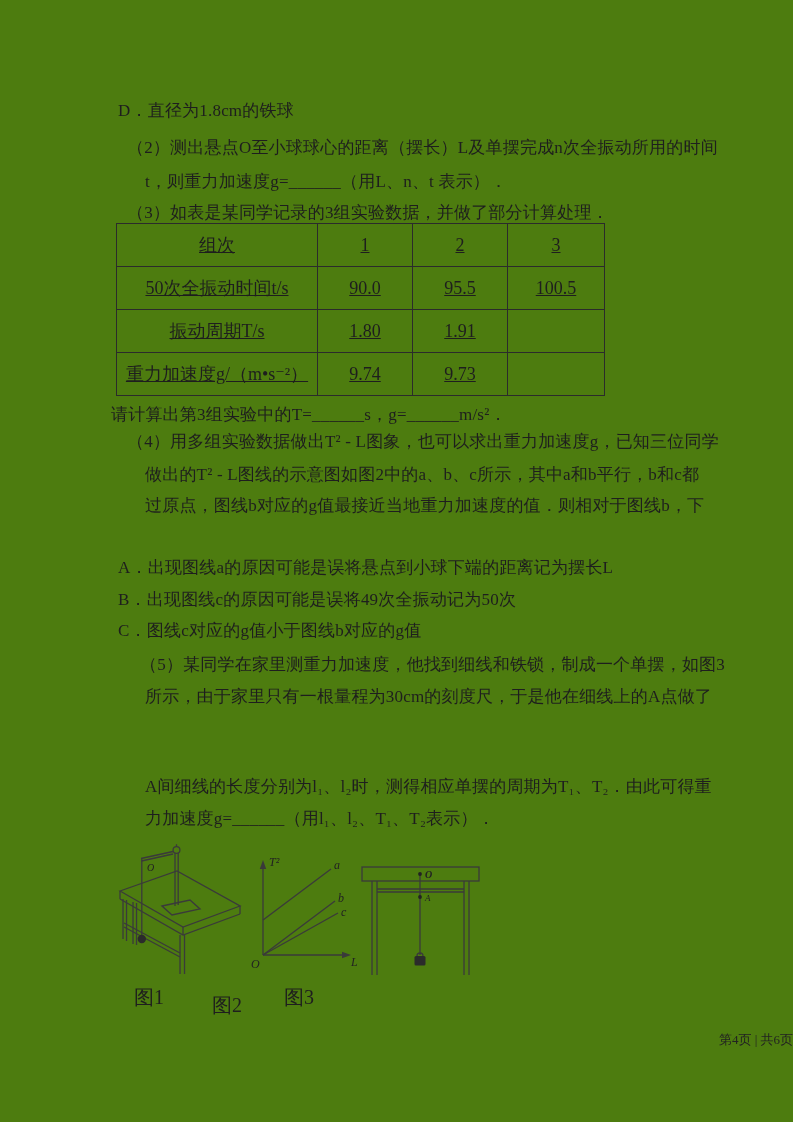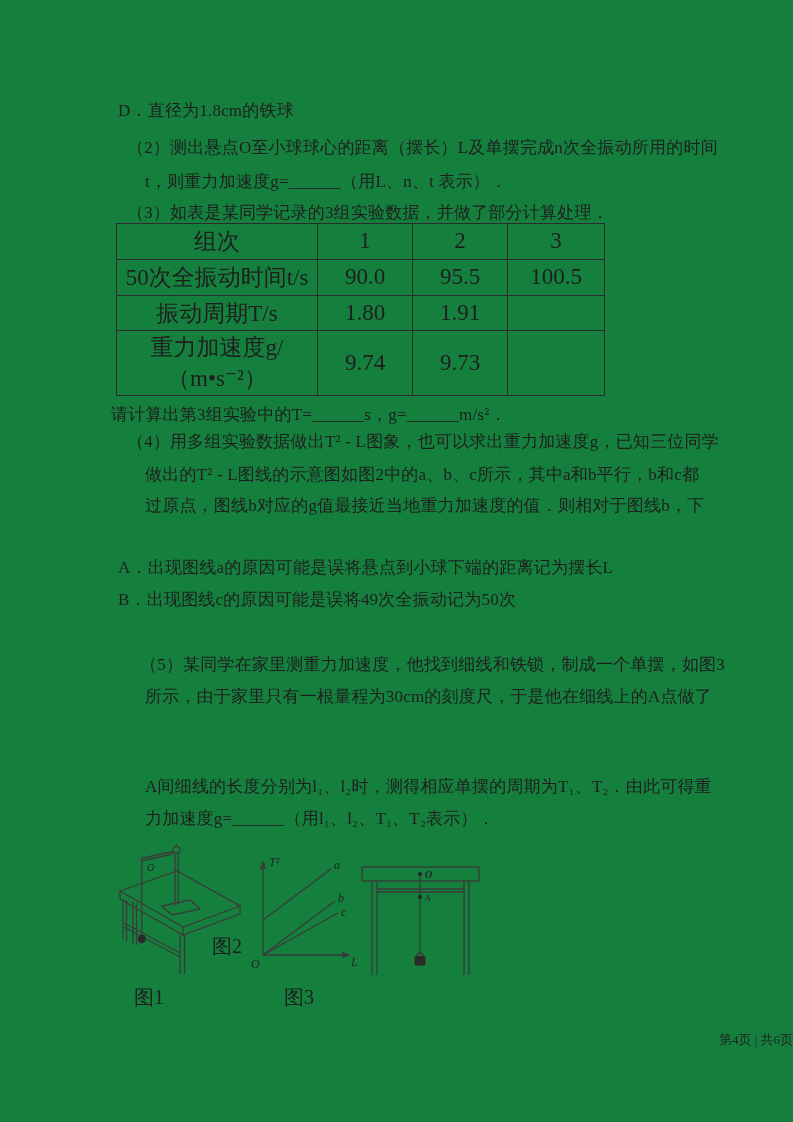--- a/index.html
+++ b/index.html
@@ -1,37 +1,38 @@
 <!DOCTYPE html>
 <html><head>
 <meta charset="utf-8">
 <style>
   html,body{margin:0;padding:0;background:#ffffff;}
   #page{
     position:relative;
     width:793px;height:1122px;
-    background:#15803d;
+    background:#4d7c0f;
     font-family:"Liberation Serif","DejaVu Serif",serif;
     color:#1e1e1e;
     overflow:hidden;
   }
   .line{
     position:absolute;
     font-size:17px;
     line-height:22px;
     white-space:nowrap;
     letter-spacing:0.2px;
   }
   table.data{
     position:absolute;
     left:116px;top:223px;
     width:484px;height:173px;
     border-collapse:collapse;
     table-layout:fixed;
-    font-size:23px;
+    font-size:18px;
+    text-decoration:underline;
   }
   table.data td{
     border:1.6px solid #2b2b2b;
     text-align:center;
     vertical-align:middle;
     padding:0;
     height:34px;
   }
   td.lbl{width:200px;}
   td.c1{width:94px;}
@@ -92,20 +93,21 @@
     </tbody>
   </table>
 
   <div class="line" style="left:111px;top:404px">请计算出第3组实验中的T=______s，g=______m/s²．</div>
   <div class="line" style="left:127px;top:431px">（4）用多组实验数据做出T² - L图象，也可以求出重力加速度g，已知三位同学</div>
   <div class="line" style="left:145px;top:464px">做出的T² - L图线的示意图如图2中的a、b、c所示，其中a和b平行，b和c都</div>
   <div class="line" style="left:145px;top:495px">过原点，图线b对应的g值最接近当地重力加速度的值．则相对于图线b，下</div>
 
   <div class="line" style="left:118px;top:557px">A．出现图线a的原因可能是误将悬点到小球下端的距离记为摆长L</div>
   <div class="line" style="left:118px;top:589px">B．出现图线c的原因可能是误将49次全振动记为50次</div>
+  <div class="line" style="left:118px;top:620px">C．图线c对应的g值小于图线b对应的g值</div>
 
   <div class="line" style="left:140px;top:654px">（5）某同学在家里测重力加速度，他找到细线和铁锁，制成一个单摆，如图3</div>
   <div class="line" style="left:145px;top:686px">所示，由于家里只有一根量程为30cm的刻度尺，于是他在细线上的A点做了</div>
   <div class="line" style="left:145px;top:776px">A间细线的长度分别为l₁、l₂时，测得相应单摆的周期为T₁、T₂．由此可得重</div>
   <div class="line" style="left:145px;top:808px">力加速度g=______（用l₁、l₂、T₁、T₂表示）．</div>
 
   <div class="figure" style="left:110px;top:843px">
     <svg width="150" height="135" viewBox="0 0 150 135">
       <g class="sketch">
         <path d="M10,48 L67,28 L130,63 L73,84 Z"></path>
@@ -167,18 +169,18 @@
         <circle cx="62" cy="36" r="1.9" fill="#222" stroke="none"></circle>
         <path class="sketch" d="M59,95 a3,3 0 0 1 6,0"></path>
         <rect x="56.5" y="95" width="11" height="9.5" rx="1.5" fill="#2b2b2b" stroke="none"></rect>
       </g>
       <text x="67" y="17" font-size="10" font-style="italic" font-weight="bold">O</text>
       <text x="67" y="40" font-size="9" font-style="italic">A</text>
     </svg>
   </div>
 
   <div class="caption" style="left:134px;top:984px">图1</div>
-  <div class="caption" style="left:212px;top:933px">图2</div>
+  <div class="caption" style="left:212px;top:992px">图2</div>
   <div class="caption" style="left:284px;top:984px">图3</div>
 
   <div class="footer">第4页 | 共6页</div>
 
 </div>
 
 </body></html>

